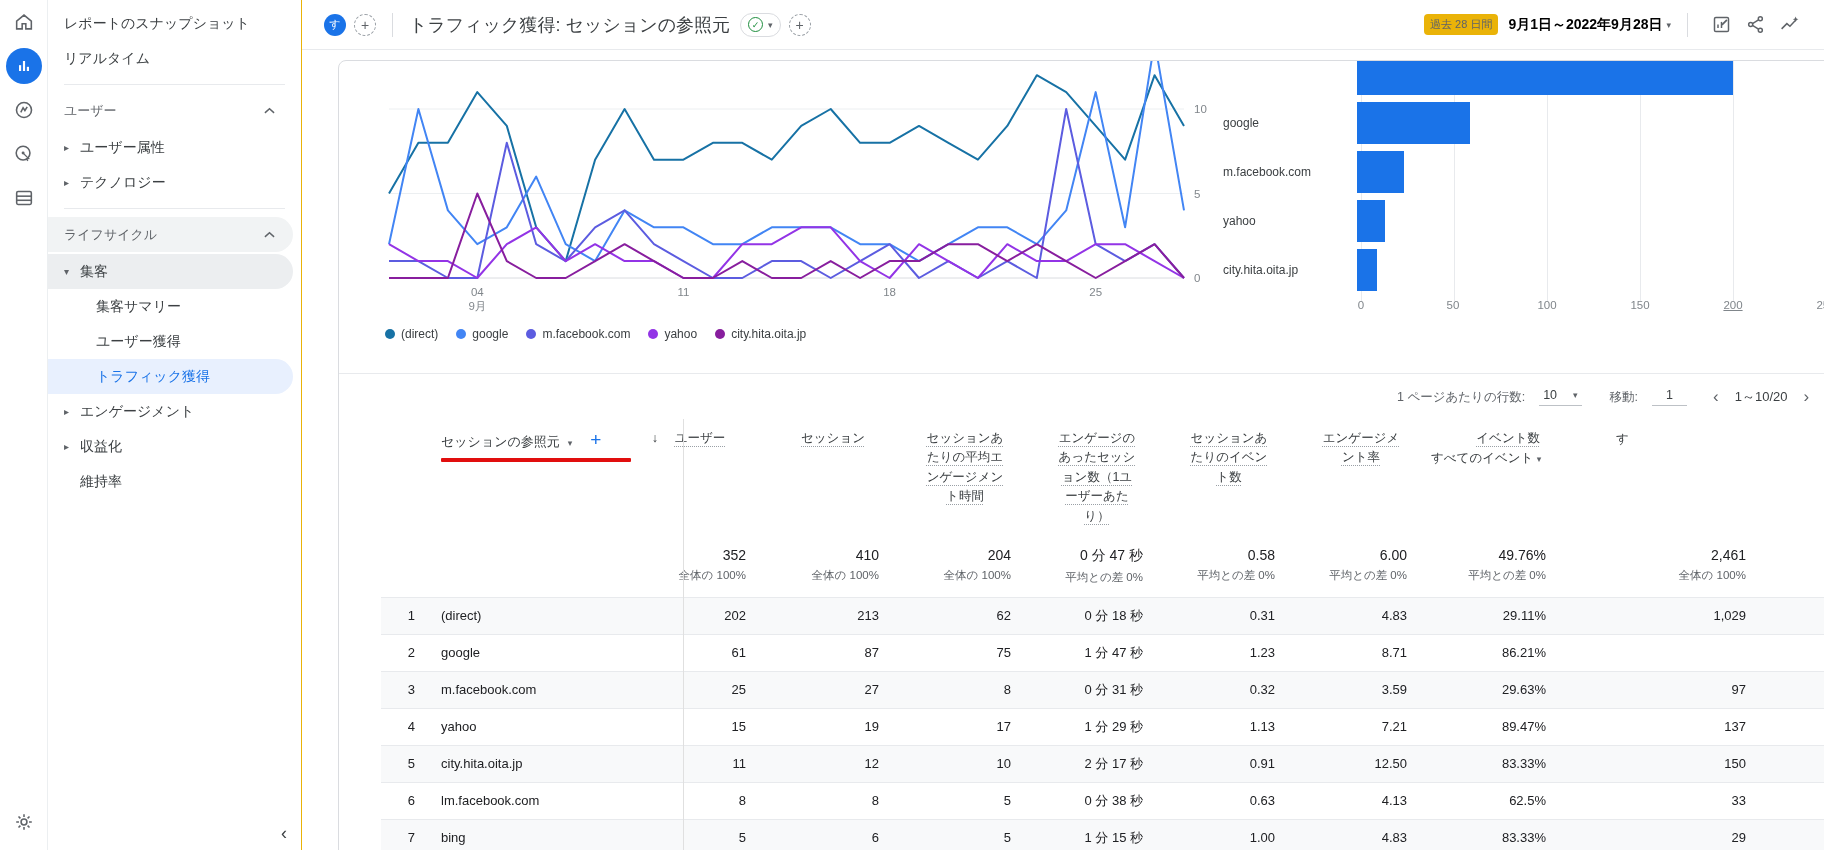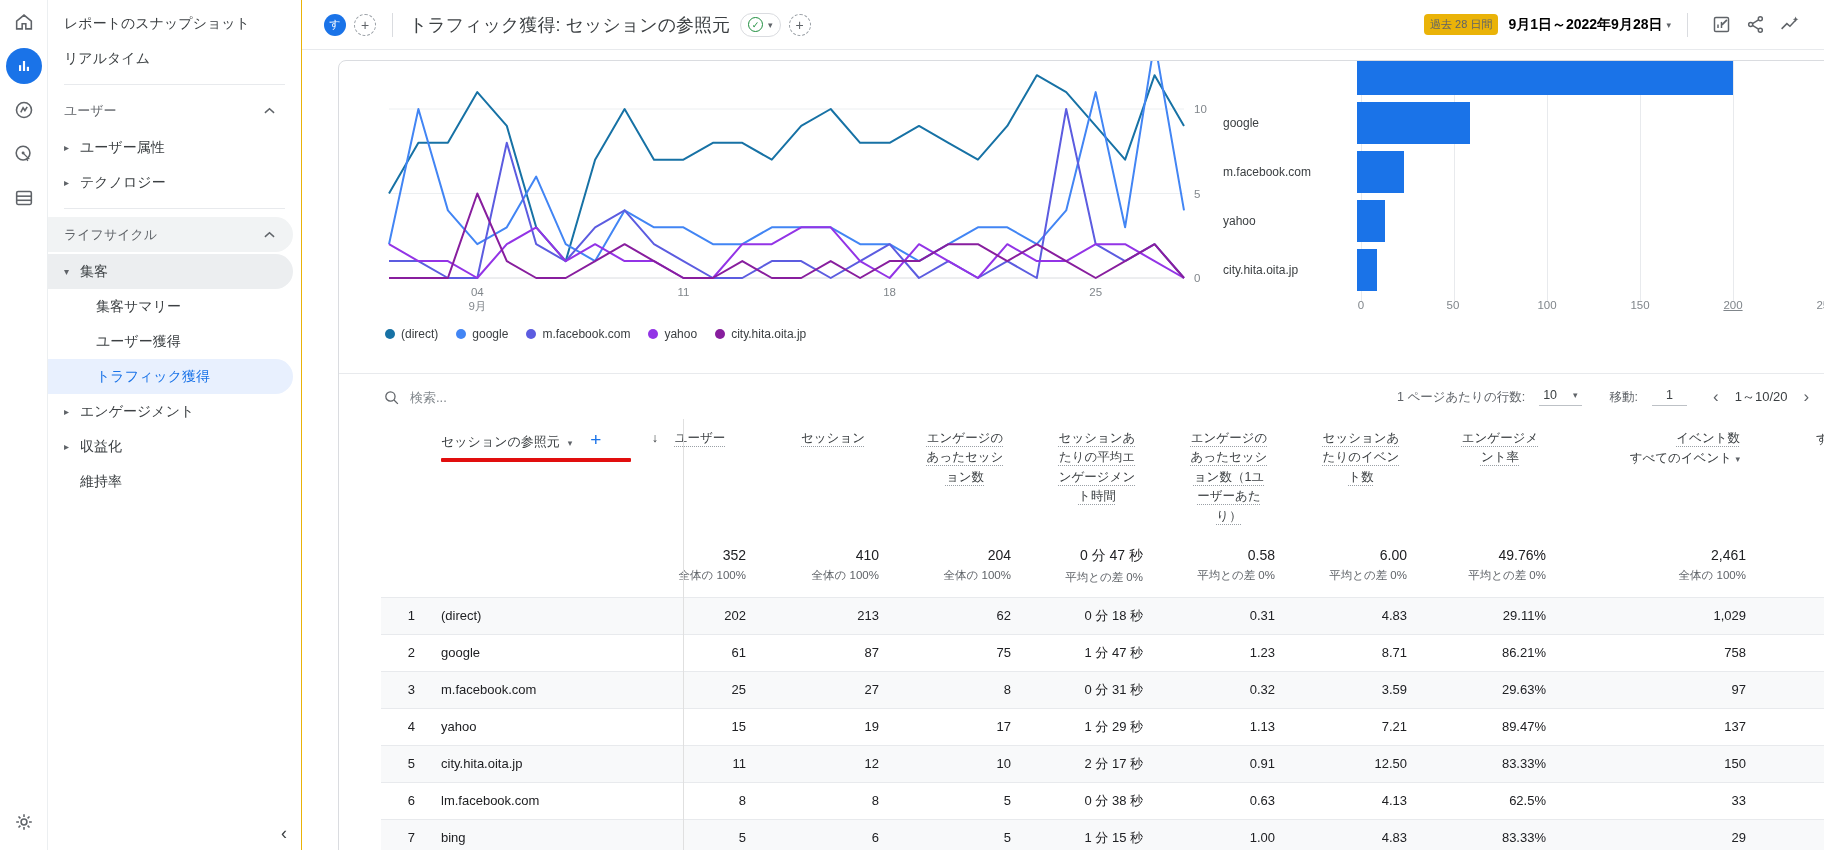--- a/index.html
+++ b/index.html
@@ -330,47 +330,39 @@
                 <span>yahoo</span>
               </span>
               <span class="lg-item">
                 <span class="lg-dot" style="background: rgb(136, 30, 158);"></span>
                 <span>city.hita.oita.jp</span>
               </span>
             </div>
         </div>
 
         <div class="toolbar">
-          <div class="search">
-            <svg width="17" height="17" viewBox="0 0 24 24">
-                <circle cx="10.5" cy="10.5" r="6.5"></circle>
-                <line x1="15.5" y1="15.5" x2="21" y2="21"></line>
-              </svg>
-            <input type="text" placeholder="検索..." style="">
-          </div>
           <div class="pagination">
             <span>1 ページあたりの行数:</span>
             <span class="pg-select">
               <span>10</span>
               <span class="caret">▾</span>
             </span>
             <span style="margin-left:14px">移動:</span>
             <span class="pg-input">1</span>
             <span class="pg-chev" style="margin-left:10px">‹</span>
             <span class="pg-range">1～10/20</span>
             <span class="pg-chev">›</span>
           </div>
         </div>
 
         <div class="thead grid" id="thead">
             <div class="cell"></div>
             <div class="cell dim-head"><span class="dim-label">セッションの参照元</span><span class="dim-caret">▾</span><span class="add-col">+</span><div class="red-line" style="background: rgb(225, 14, 14);"></div></div>
             <div class="cell th-num"><span class="sort-arrow">↓</span><span class="th-label">ユーザー</span></div>
             <div class="cell th-num"><span class="th-label">セッション</span></div>
-            <div class="cell th-num"><span class="th-label">エンゲージのあったセッション数</span></div>
             <div class="cell th-num"><span class="th-label">セッションあたりの平均エンゲージメント時間</span></div>
             <div class="cell th-num"><span class="th-label">エンゲージのあったセッション数（1ユーザーあたり）</span></div>
             <div class="cell th-num"><span class="th-label">セッションあたりのイベント数</span></div>
             <div class="cell th-num"><span class="th-label">エンゲージメント率</span></div>
             <div class="cell th-num th-wide"><span class="th-label">イベント数</span><div class="th-sub">すべてのイベント <span class="caret"> ▾</span></div></div>
             <div class="cell th-num" style="text-align: left; padding-left: 46px;">
               <div class="th-sub">す</div>
             </div>
           </div>
         <div class="totals grid" id="totals">
@@ -427,21 +419,20 @@
             <div class="trow grid">
               <div class="cell c-num">2</div>
               <div class="cell c-src">google</div>
               <div class="cell c-val">61</div>
               <div class="cell c-val">87</div>
               <div class="cell c-val">75</div>
               <div class="cell c-val">1 分 47 秒</div>
               <div class="cell c-val">1.23</div>
               <div class="cell c-val">8.71</div>
               <div class="cell c-val">86.21%</div>
-              <div class="cell c-val">758</div>
               <div class="cell"></div>
             </div>
             <div class="trow grid alt">
               <div class="cell c-num">3</div>
               <div class="cell c-src">m.facebook.com</div>
               <div class="cell c-val">25</div>
               <div class="cell c-val">27</div>
               <div class="cell c-val">8</div>
               <div class="cell c-val">0 分 31 秒</div>
               <div class="cell c-val">0.32</div>

